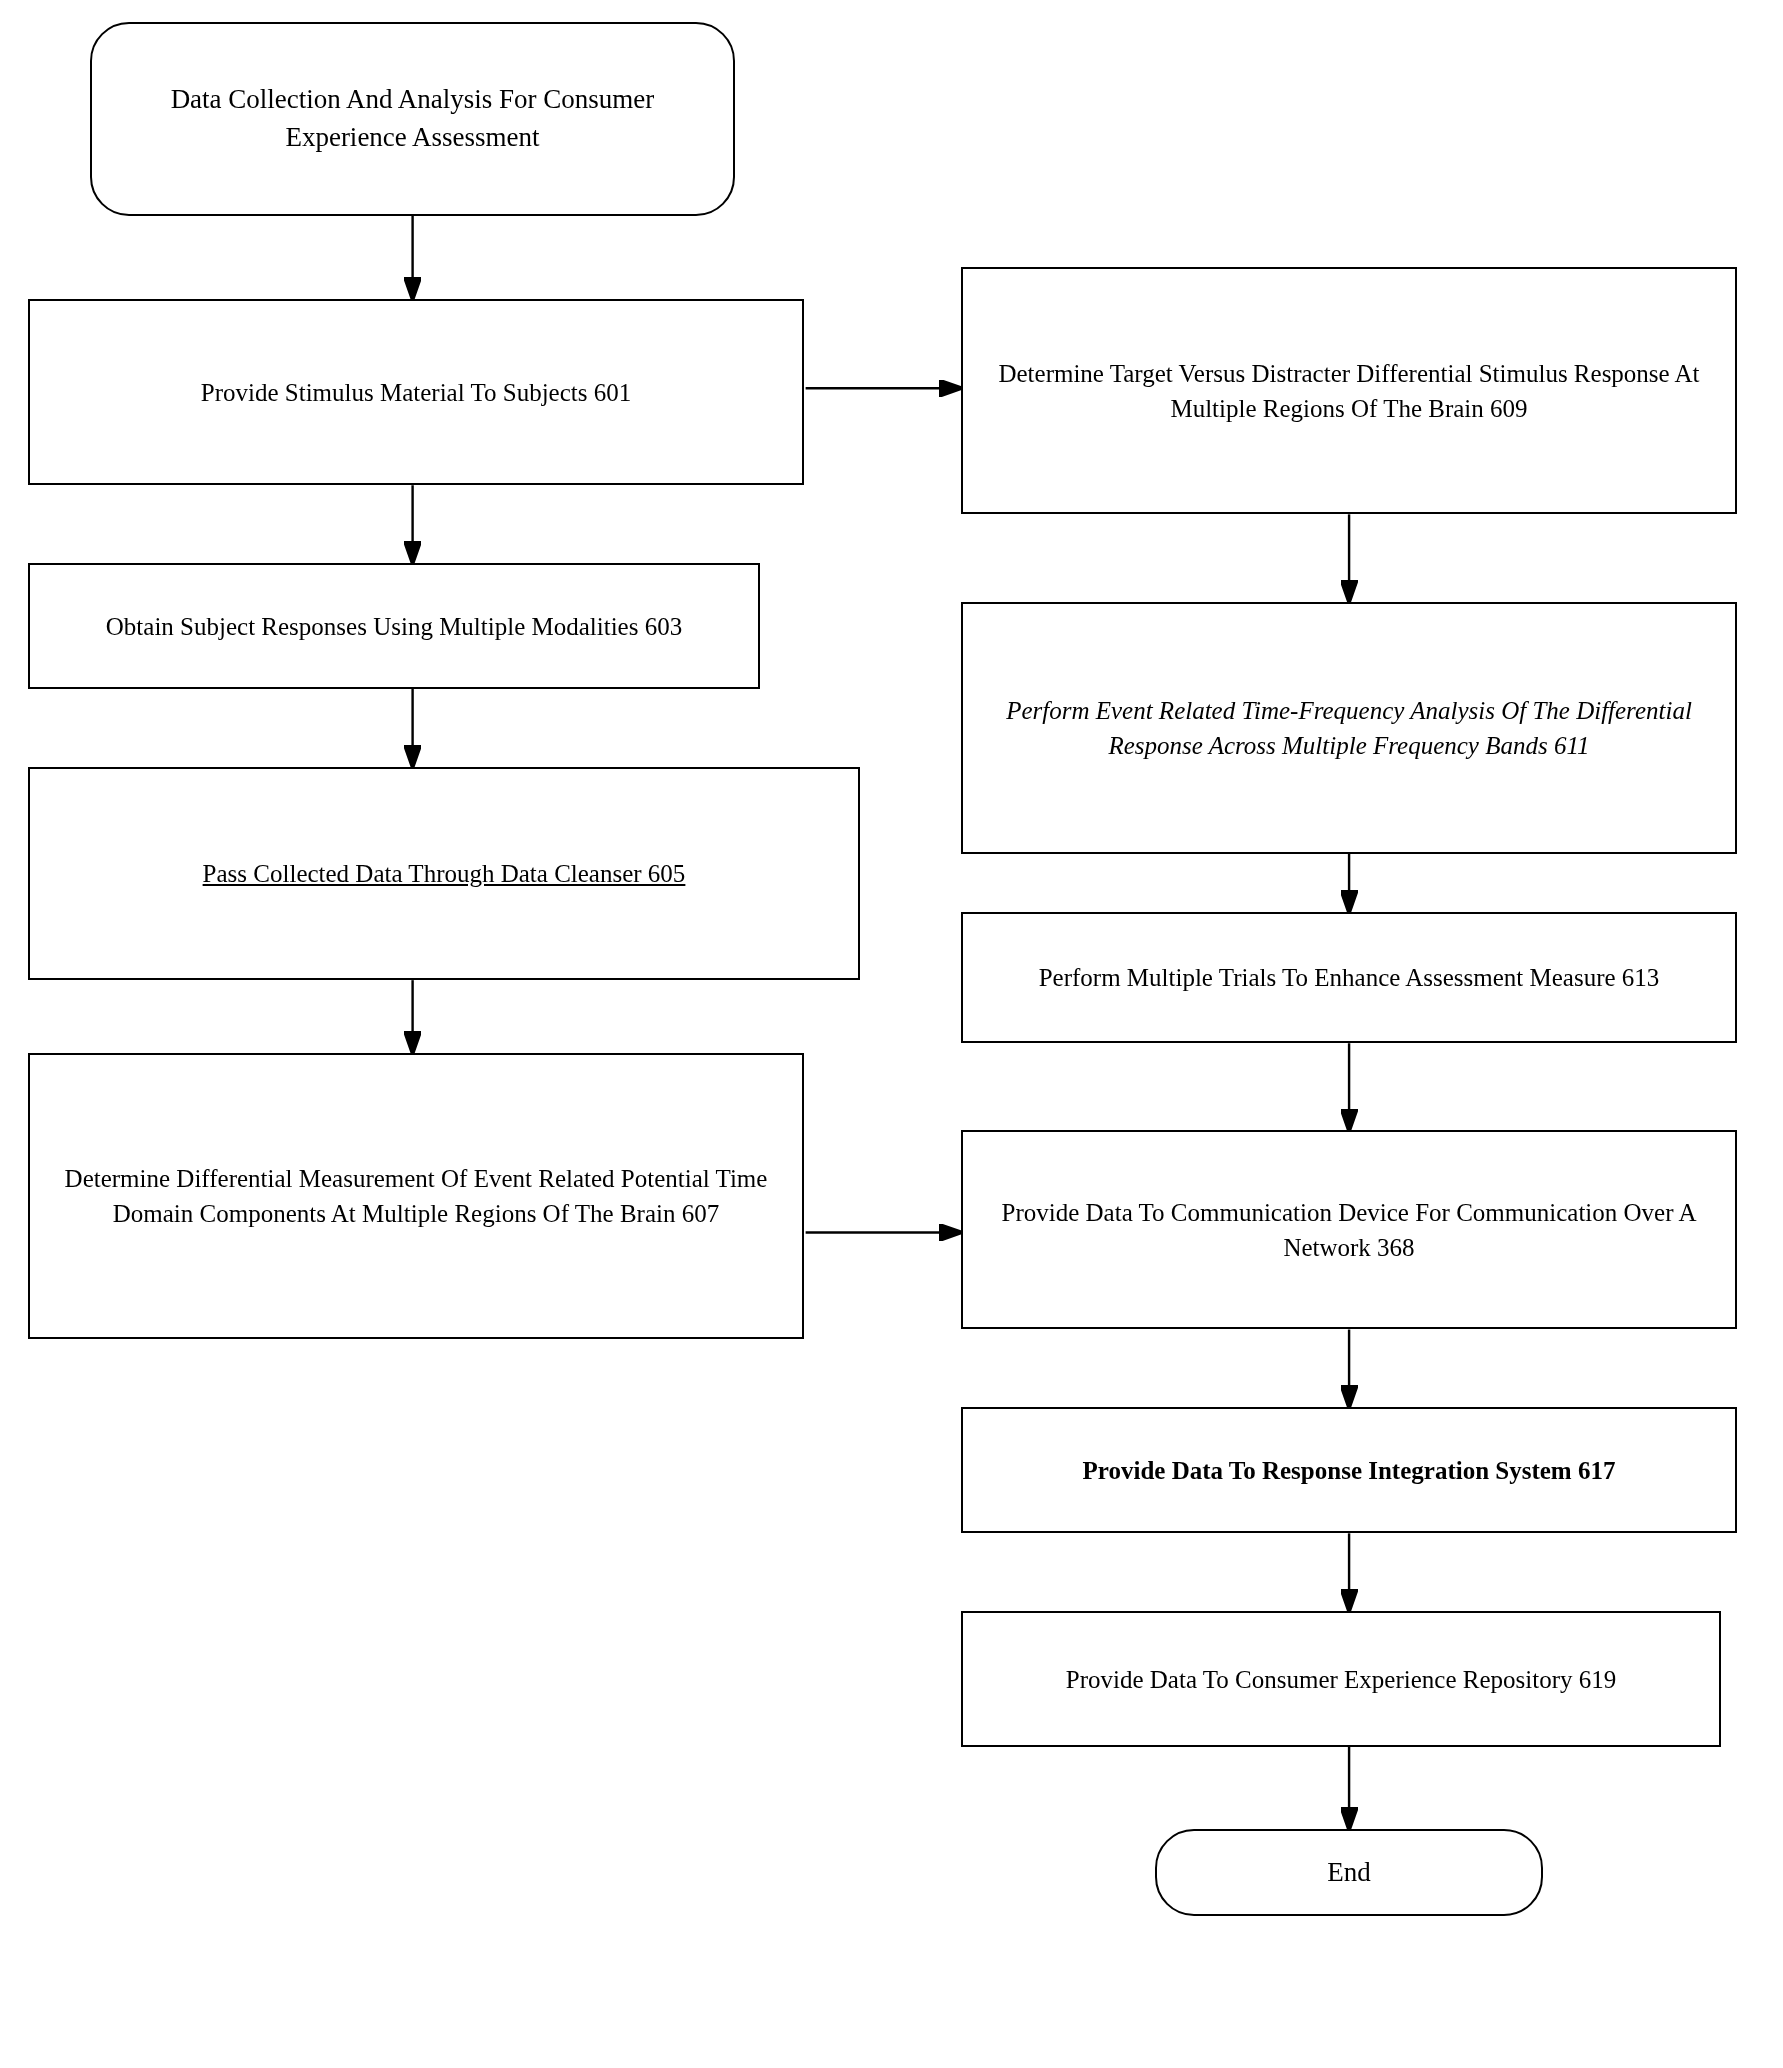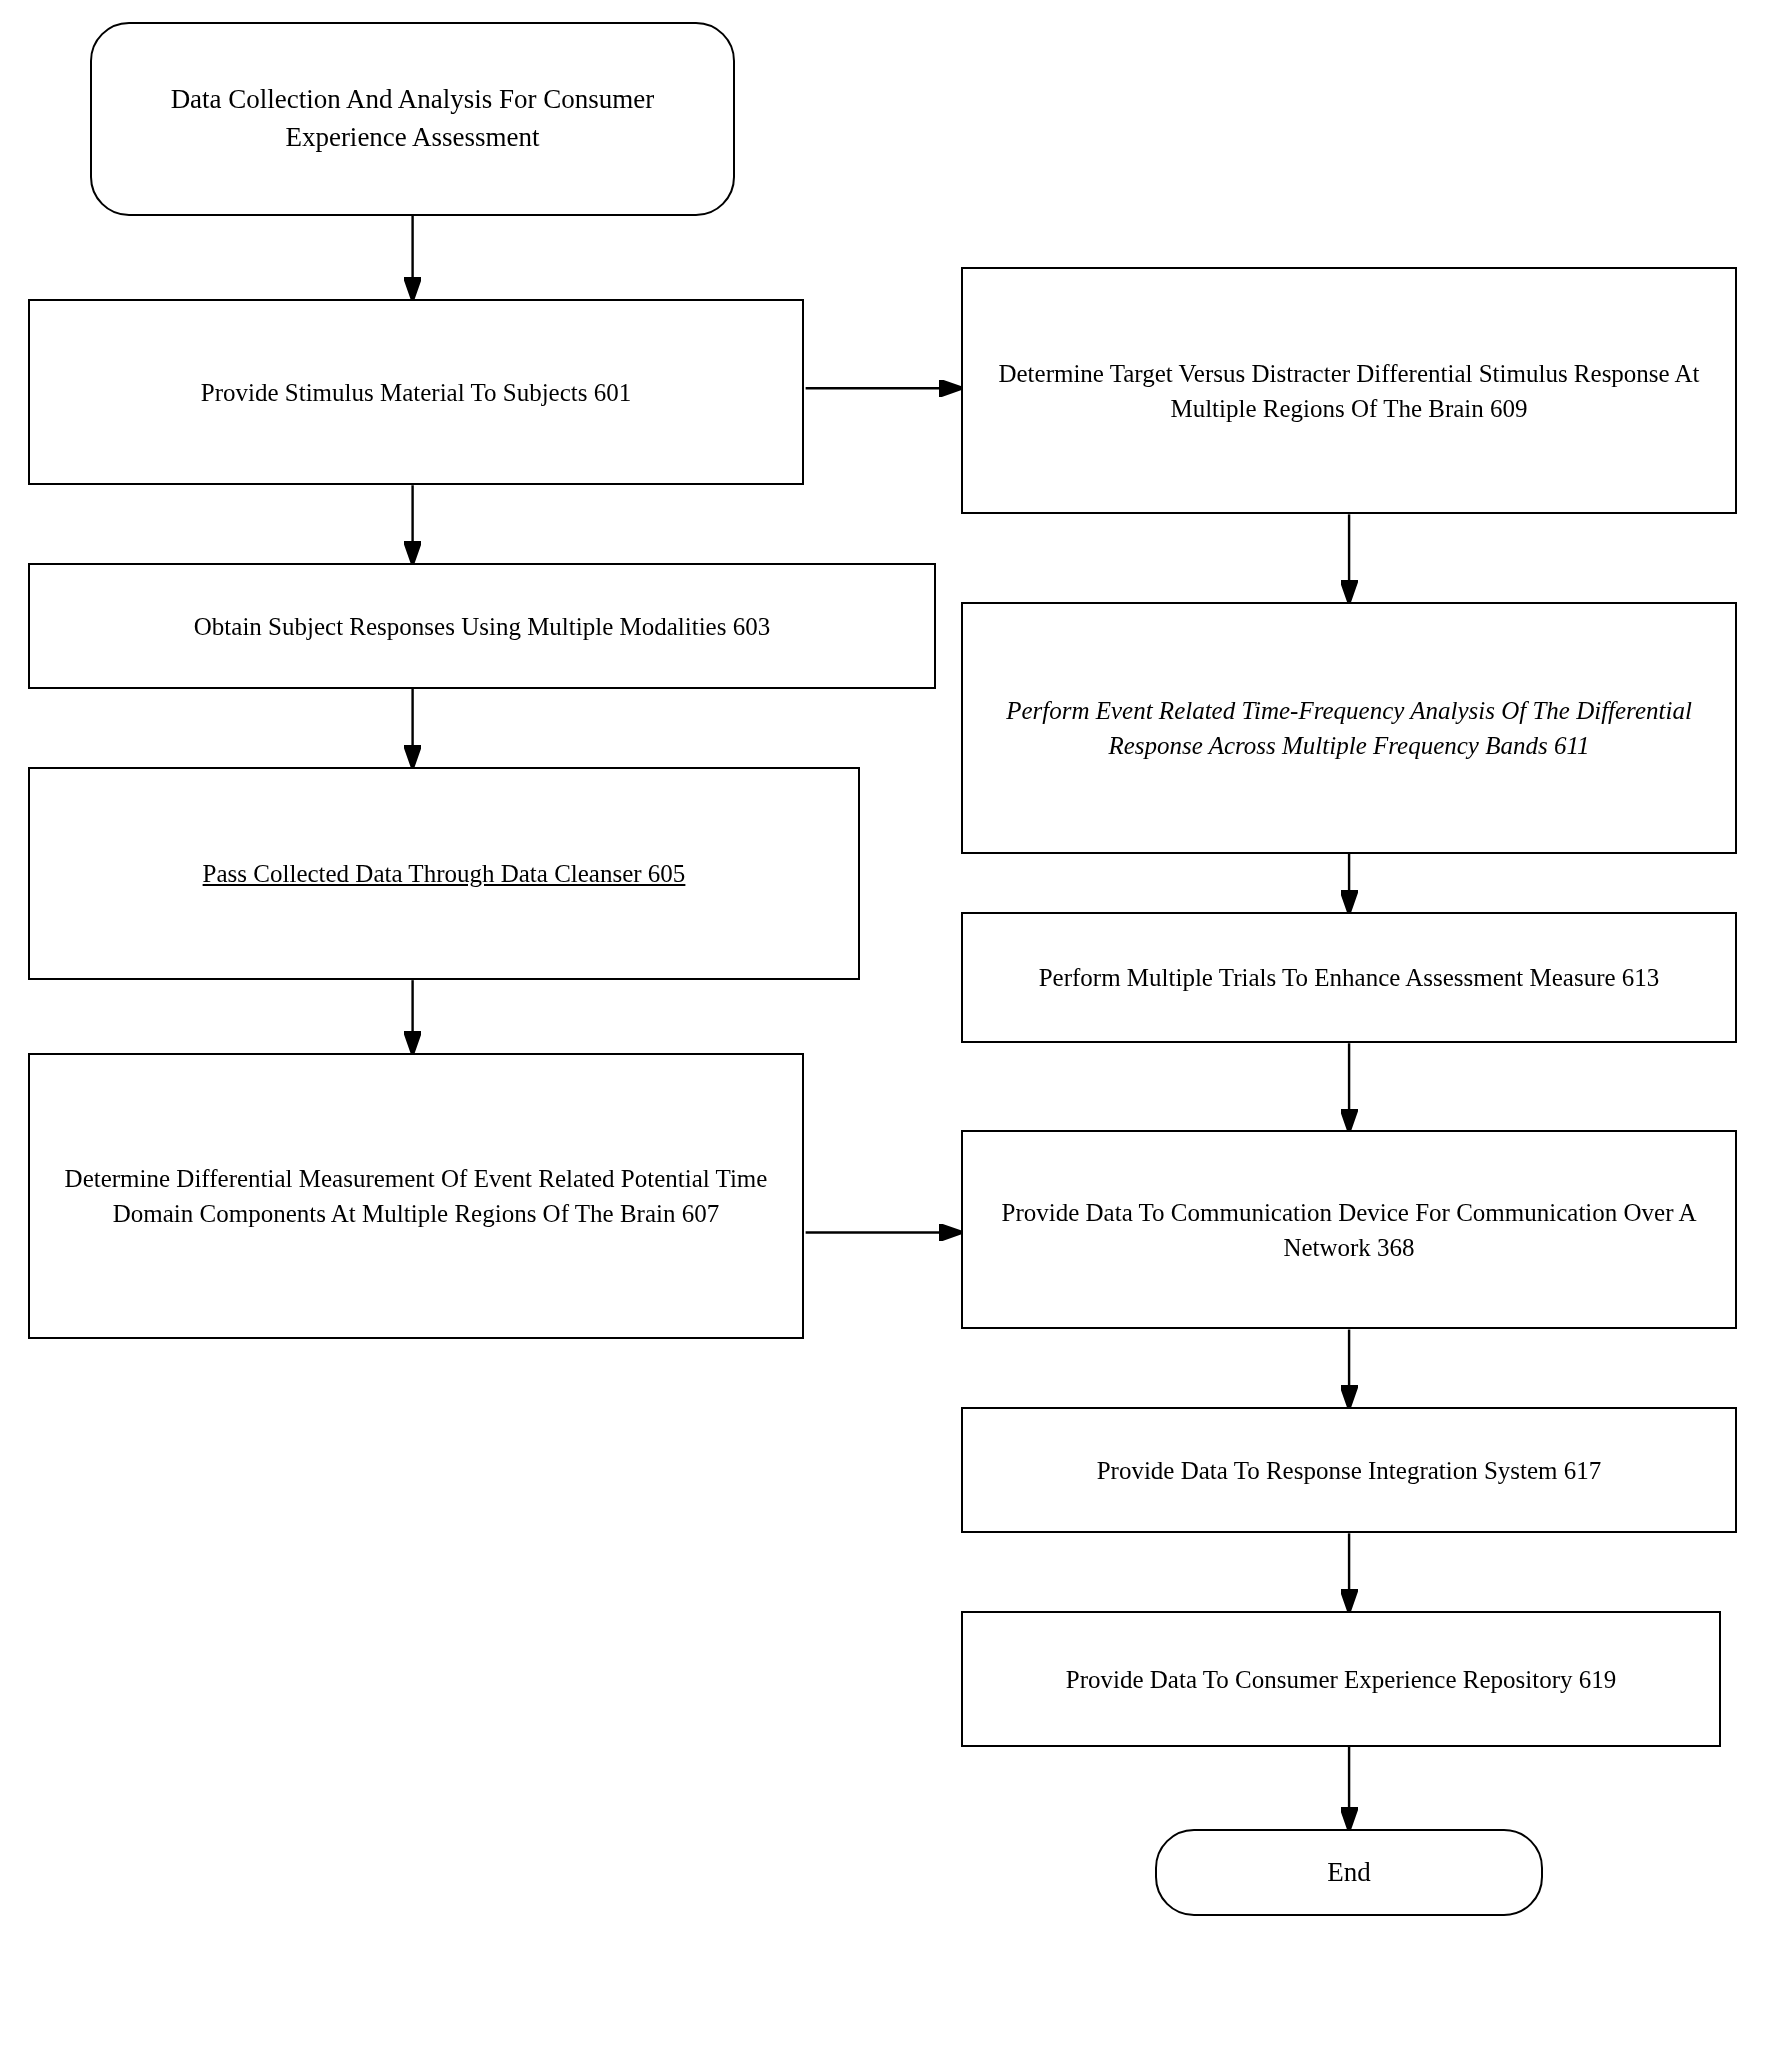--- a/index.html
+++ b/index.html
@@ -107,21 +107,21 @@
   </svg>
 
   <div class="node-rounded" style="left: 90px; top: 22px; width: 645px; min-height: 194px; display:flex; align-items:center; justify-content:center;">
     <span>Data Collection And Analysis For Consumer Experience Assessment</span>
   </div>
 
   <div class="node-rect" style="left: 28px; top: 299px; width: 776px; min-height: 186px; display:flex; align-items:center; justify-content:center;">
     <span>Provide Stimulus Material To Subjects 601</span>
   </div>
 
-  <div class="node-rect" style="left: 28px; top: 563px; width: 908px; min-height: 126px; display:flex; align-items:center; justify-content:center;">
+  <div class="node-rect" style="left: 28px; top: 563px; width: 732px; min-height: 126px; display:flex; align-items:center; justify-content:center;">
     <span>Obtain Subject Responses Using Multiple Modalities 603</span>
   </div>
 
   <div class="node-rect" style="left: 28px; top: 767px; width: 832px; min-height: 213px; display:flex; align-items:center; justify-content:center;text-decoration:underline;">
     <span>Pass Collected Data Through Data Cleanser 605</span>
   </div>
 
   <div class="node-rect" style="left: 28px; top: 1053px; width: 776px; min-height: 286px; display:flex; align-items:center; justify-content:center;">
     <span>Determine Differential Measurement Of Event Related Potential Time Domain Components At Multiple Regions Of The Brain 607</span>
   </div>
@@ -135,21 +135,21 @@
   </div>
 
   <div class="node-rect" style="left: 961px; top: 912px; width: 776px; min-height: 131px; display:flex; align-items:center; justify-content:center;">
     <span>Perform Multiple Trials To Enhance Assessment Measure 613</span>
   </div>
 
   <div class="node-rect" style="left: 961px; top: 1130px; width: 776px; min-height: 199px; display:flex; align-items:center; justify-content:center;">
     <span>Provide Data To Communication Device For Communication Over A Network 368</span>
   </div>
 
-  <div class="node-rect" style="left: 961px; top: 1407px; width: 776px; min-height: 126px; display:flex; align-items:center; justify-content:center;">
+  <div class="node-rect" style="left: 961px; top: 1407px; width: 776px; min-height: 126px; display:flex; align-items:center; justify-content:center;font-weight:bold;">
     <span>Provide Data To Response Integration System 617</span>
   </div>
 
   <div class="node-rect" style="left: 961px; top: 1611px; width: 760px; min-height: 136px; display:flex; align-items:center; justify-content:center;">
     <span>Provide Data To Consumer Experience Repository 619</span>
   </div>
 
   <div class="node-rounded" style="left: 1155px; top: 1829px; width: 388px; min-height: 87px; display:flex; align-items:center; justify-content:center;">
     <span>End</span>
   </div>

